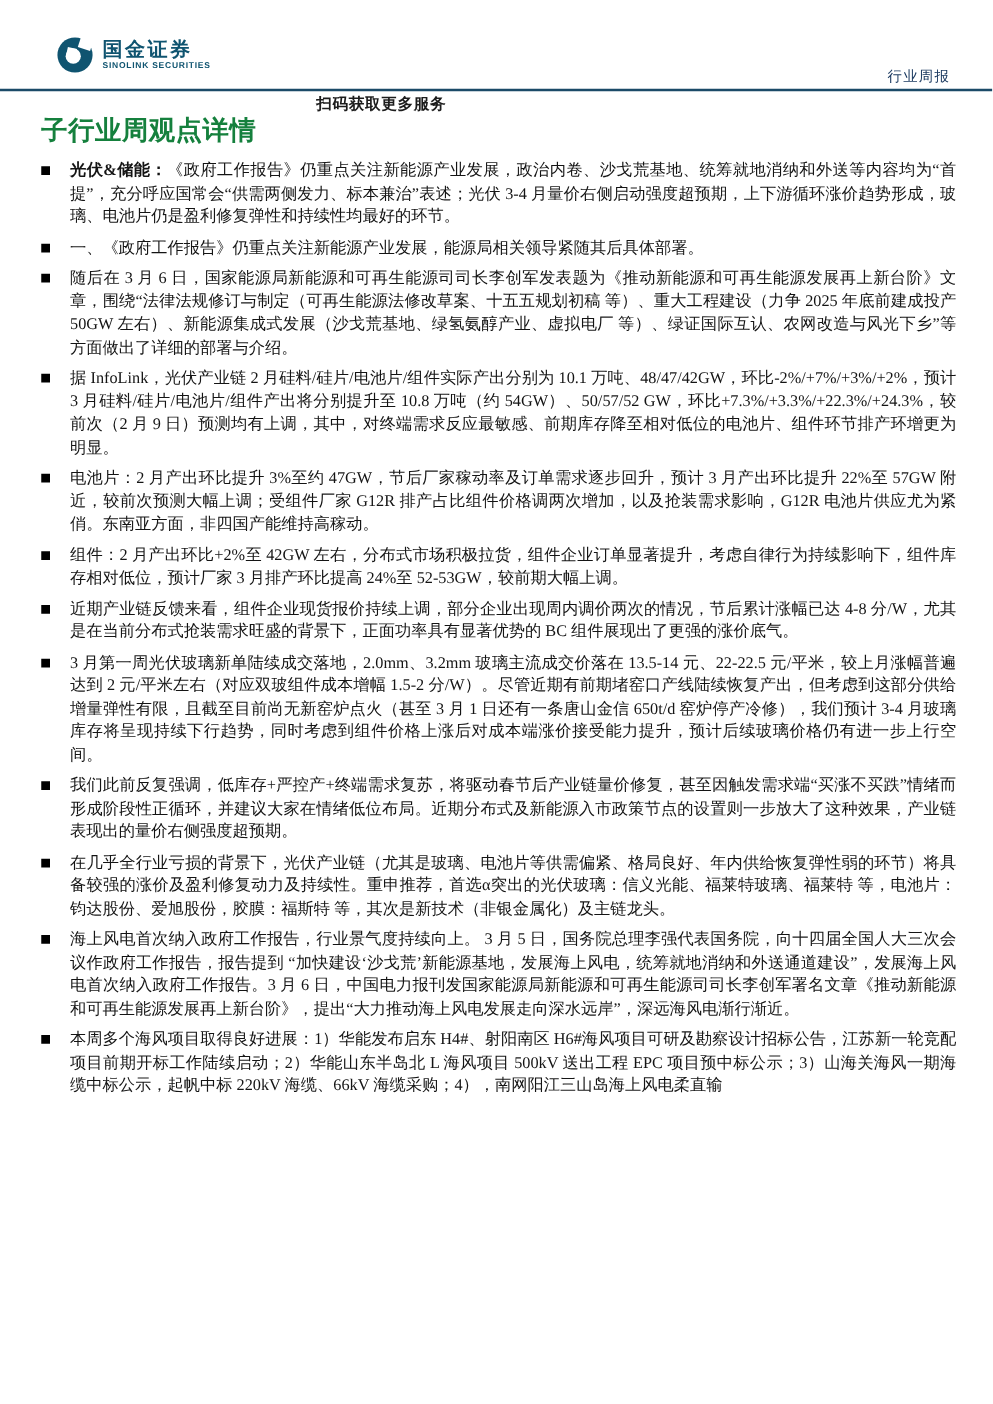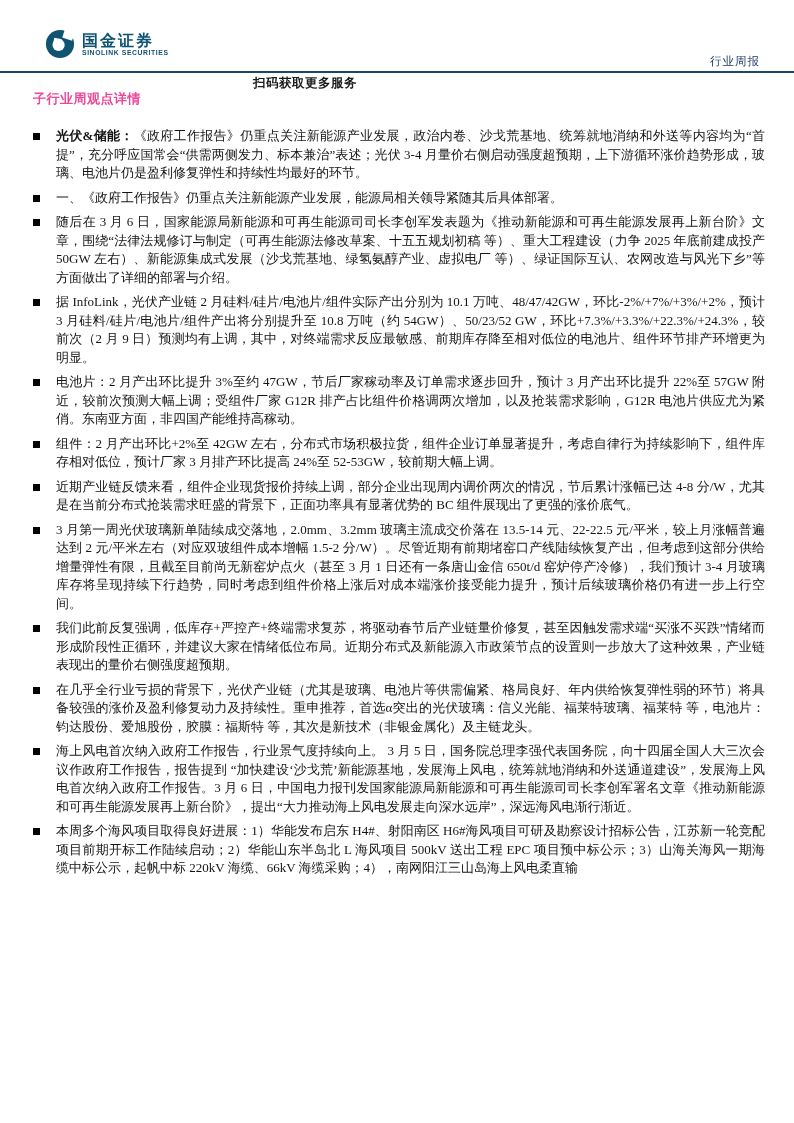--- a/index.html
+++ b/index.html
@@ -17,21 +17,21 @@
   
   .logo { position: absolute; top: 29px; left: 45px; display: flex; align-items: center; gap: 7px; }
   .logo-mark { width: 30px; height: 30px; flex: none; }
   .logo-text-cn { font-size: 16px; font-weight: bold; color: #0f5470; letter-spacing: 2px; line-height: 1.1; font-family: "Liberation Sans", sans-serif; }
   .logo-text-en { font-size: 6.8px; font-weight: bold; color: #0f5470; letter-spacing: 0.6px; }
   .scan-text { position: absolute; top: 47px; left: 253px; font-size: 12.5px; font-weight: bold; color: #1c1c1c; letter-spacing: 0.5px; margin-top: 28px; }
   .report-type { position: absolute; top: 54px; right: 34px; font-size: 11.5px; color: #17365d; font-family: "DejaVu Serif", serif; letter-spacing: 1px; }
   .header-rule { position: absolute; top: 71px; left: 0; width: 794px; border-top: 2px solid #1b4a68; }
 
   
-  .section-title { position: absolute; top: 90px; left: 33px; font-size: 13px; font-weight: bold; color: #ec4899; letter-spacing: 0.5px; }
+  .section-title { position: absolute; top: 90px; left: 33px; font-size: 21px; font-weight: bold; color: #15803d; letter-spacing: 0.5px; }
 
   
   .content { position: absolute; top: 127px; left: 33px; width: 732px; }
   .bullet { display: flex; margin-bottom: 6px; }
   .bullet-marker { width: 7px; height: 7px; background: #000; flex: none; margin-top: 6px; margin-right: 16px; }
   .bullet-body {
     flex: 1;
     font-family: Liberation Serif, serif;
     font-size: 13px;
     line-height: 18.5px;
@@ -92,21 +92,21 @@
 
 
     <div class="bullet">
       <span class="bullet-marker"></span>
       <p class="bullet-body"><span class="bullet-lead"></span><span>随后在 3 月 6 日，国家能源局新能源和可再生能源司司长李创军发表题为《推动新能源和可再生能源发展再上新台阶》文章，围绕“法律法规修订与制定（可再生能源法修改草案、十五五规划初稿 等）、重大工程建设（力争 2025 年底前建成投产 50GW 左右）、新能源集成式发展（沙戈荒基地、绿氢氨醇产业、虚拟电厂 等）、绿证国际互认、农网改造与风光下乡”等方面做出了详细的部署与介绍。</span></p>
     </div>
 
 
     <div class="bullet">
       <span class="bullet-marker"></span>
-      <p class="bullet-body"><span class="bullet-lead"></span><span>据 InfoLink，光伏产业链 2 月硅料/硅片/电池片/组件实际产出分别为 10.1 万吨、48/47/42GW，环比-2%/+7%/+3%/+2%，预计 3 月硅料/硅片/电池片/组件产出将分别提升至 10.8 万吨（约 54GW）、50/23/52 GW，环比+7.3%/+3.3%/+22.3%/+24.3%，较前次（2 月 9 日）预测均有上调，其中，对终端需求反应最敏感、前期库存降至相对低位的电池片、组件环节排产环增更为明显。</span></p>
+      <p class="bullet-body"><span class="bullet-lead"></span><span>据 InfoLink，光伏产业链 2 月硅料/硅片/电池片/组件实际产出分别为 10.1 万吨、48/47/42GW，环比-2%/+7%/+3%/+2%，预计 3 月硅料/硅片/电池片/组件产出将分别提升至 10.8 万吨（约 54GW）、50/57/52 GW，环比+7.3%/+3.3%/+22.3%/+24.3%，较前次（2 月 9 日）预测均有上调，其中，对终端需求反应最敏感、前期库存降至相对低位的电池片、组件环节排产环增更为明显。</span></p>
     </div>
 
     <div class="bullet">
       <span class="bullet-marker"></span>
       <p class="bullet-body"><span class="bullet-lead"></span><span>电池片：2 月产出环比提升 3%至约 47GW，节后厂家稼动率及订单需求逐步回升，预计 3 月产出环比提升 22%至 57GW 附近，较前次预测大幅上调；受组件厂家 G12R 排产占比组件价格调两次增加，以及抢装需求影响，G12R 电池片供应尤为紧俏。东南亚方面，非四国产能维持高稼动。</span></p>
     </div>
 
     <div class="bullet">
       <span class="bullet-marker"></span>
       <p class="bullet-body"><span class="bullet-lead"></span><span>组件：2 月产出环比+2%至 42GW 左右，分布式市场积极拉货，组件企业订单显著提升，考虑自律行为持续影响下，组件库存相对低位，预计厂家 3 月排产环比提高 24%至 52-53GW，较前期大幅上调。</span></p>

